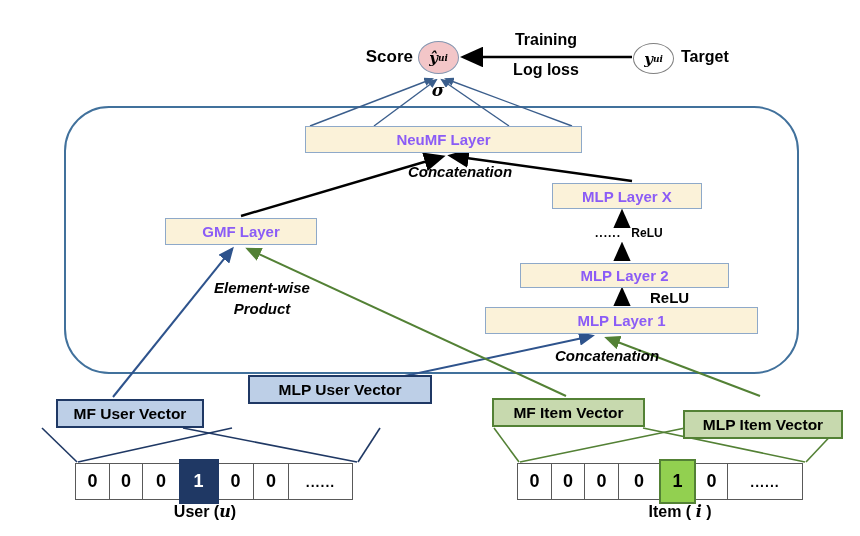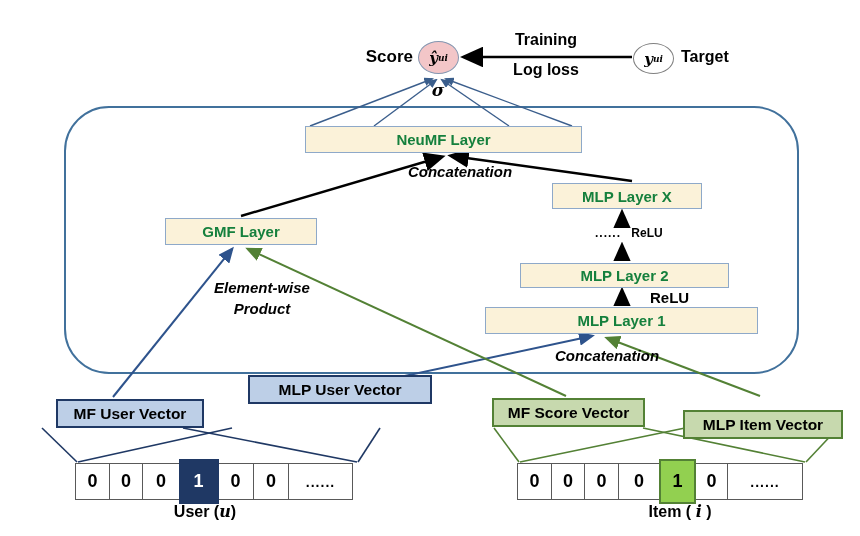--- a/index.html
+++ b/index.html
@@ -5,21 +5,21 @@
   html,body{margin:0;padding:0;background:#ffffff;}
   #canvas{
     position:relative;width:860px;height:536px;background:#ffffff;overflow:hidden;
     font-family:"Liberation Sans", sans-serif;
   }
   svg{position:absolute;left:0;top:0;}
   
   .layerbox{
     position:absolute;background:#FBF2D9;border:1.5px solid #8EA9C9;
     display:flex;align-items:center;justify-content:center;
-    font-weight:bold;font-size:15px;color:#15803d;box-sizing:border-box;
+    font-weight:bold;font-size:15px;color:#8b5cf6;box-sizing:border-box;
   }
   
   .vecbox{
     position:absolute;display:flex;align-items:center;justify-content:center;
     font-weight:bold;font-size:15.5px;color:#000;box-sizing:border-box;
   }
   .vec-blue{background:#BDCFE7;border:2px solid #1F3864;margin-left:18px;}
   .vec-green{background:#C7D9AE;border:2px solid #538135;}
   
   .circle{
@@ -165,21 +165,21 @@
 
   <div class="lbl" style="left:650px;top:289px;font-size:15px;">ReLU</div>
 
   <div class="layerbox" style="left:485px;top:307px;width:273px;height:27px;">MLP Layer 1</div>
 
   <div class="lbl lbl-it ctr" style="left:532px;top:347px;width:150px;font-size:15px;">Concatenation</div>
 
   <div class="vecbox vec-blue" style="left:38px;top:399px;width:148px;height:29px;">MF User Vector</div>
   <div class="vecbox vec-blue" style="left:230px;top:375px;width:184px;height:29px;">MLP User Vector</div>
 
-  <div class="vecbox vec-green" style="left:492px;top:398px;width:153px;height:29px;">MF Score Vector</div>
+  <div class="vecbox vec-green" style="left:492px;top:398px;width:153px;height:29px;">MF Item Vector</div>
   <div class="vecbox vec-green" style="left:683px;top:410px;width:160px;height:29px;">MLP Item Vector</div>
 
   <div class="hotrow" style="left:75px;top:463px;">
     <div class="cell first" style="width:35px;">0</div>
     <div class="cell" style="width:35px;">0</div>
     <div class="cell" style="width:38px;">0</div>
     <div class="cell hot-user" style="width:40px;">1</div>
     <div class="cell" style="width:37px;">0</div>
     <div class="cell" style="width:37px;">0</div>
     <div class="cell" style="width:65px;font-size:14px;letter-spacing:1px;">......</div>

